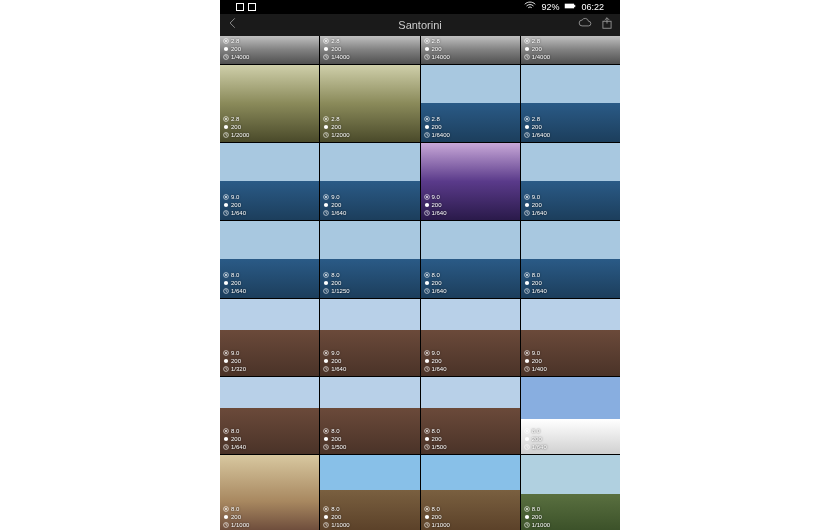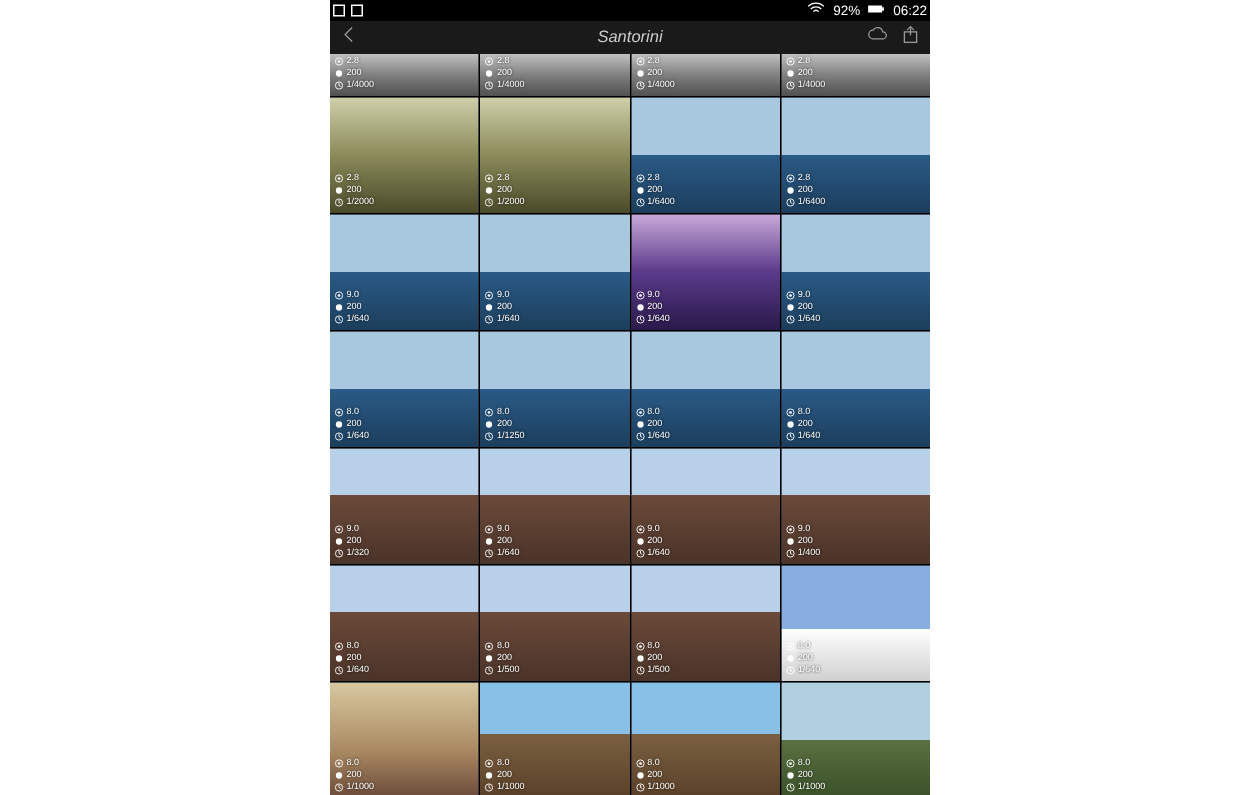--- a/index.html
+++ b/index.html
@@ -19,42 +19,41 @@
     display: flex;
     flex-direction: column;
     overflow: hidden;
   }
   .status-bar {
     height: 14px;
     background: #000;
     display: flex;
     align-items: center;
     justify-content: space-between;
-    padding: 0 2px;
+    padding: 0 16px;
     color: #fff;
     font-size: 9px;
   }
   .status-left, .status-right { display: flex; align-items: center; gap: 4px; }
   .status-left .sq { width: 8px; height: 8px; border: 1px solid #fff; }
   .app-header {
     height: 22px;
     background: rgba(30,30,30,0.85);
     display: flex;
     align-items: center;
     padding: 0 6px;
     color: #bbb;
     position: relative;
   }
   .app-header .title {
     position: absolute;
     left: 50%;
     transform: translateX(-50%);
     font-size: 11px;
     color: #ccc;
-    font-style: italic;
   }
   .hdr-actions { margin-left: auto; display: flex; gap: 8px; align-items: center; }
   .icon-svg { width: 14px; height: 14px; stroke: #999; fill: none; stroke-width: 1.5; }
   .grid {
     flex: 1;
     display: grid;
     grid-template-columns: repeat(4, 1fr);
     gap: 1px;
     background: #000;
     overflow: hidden;

